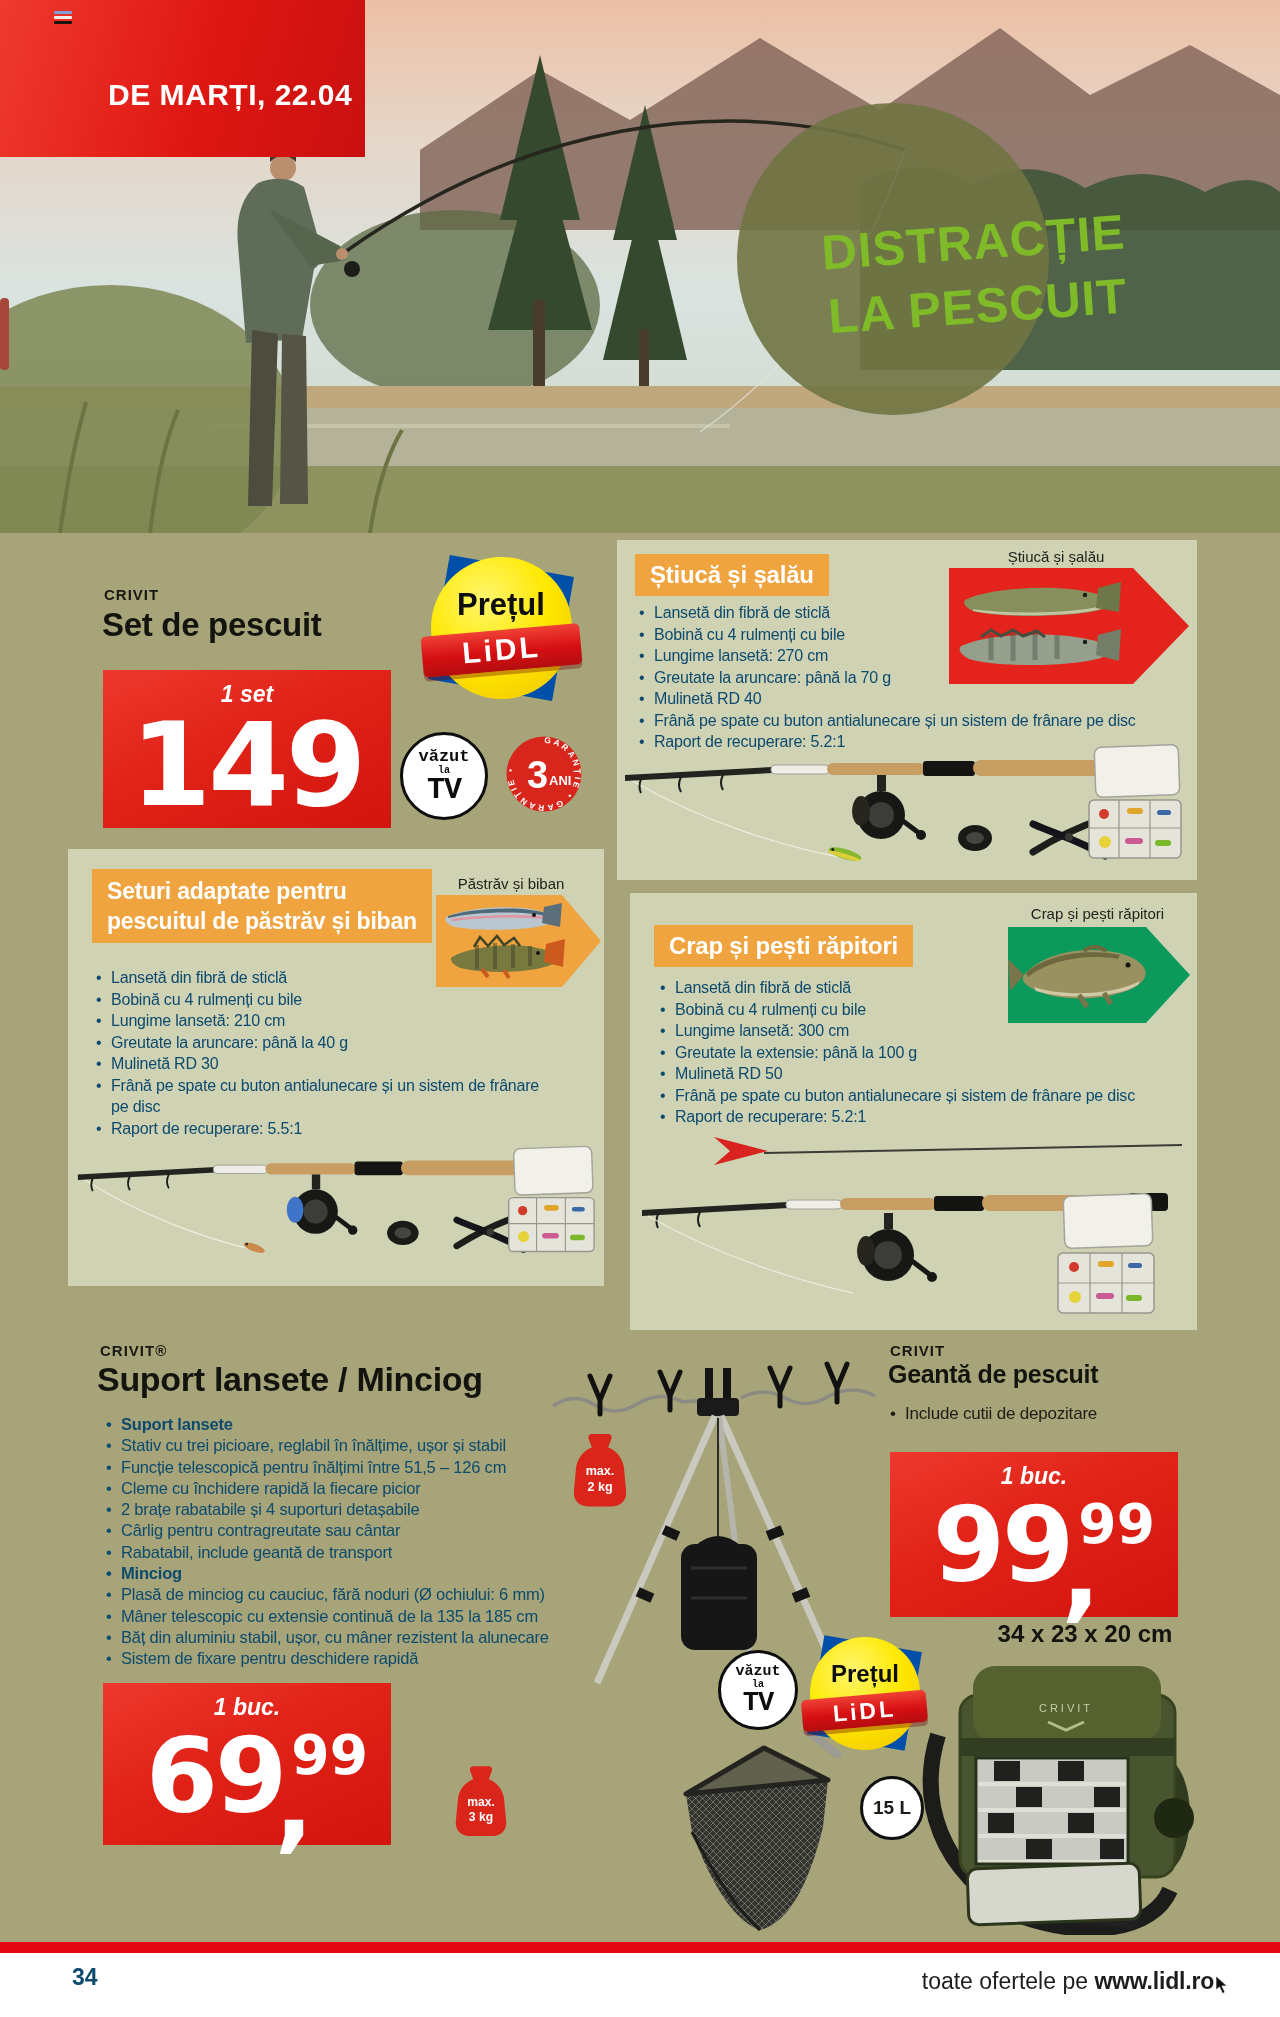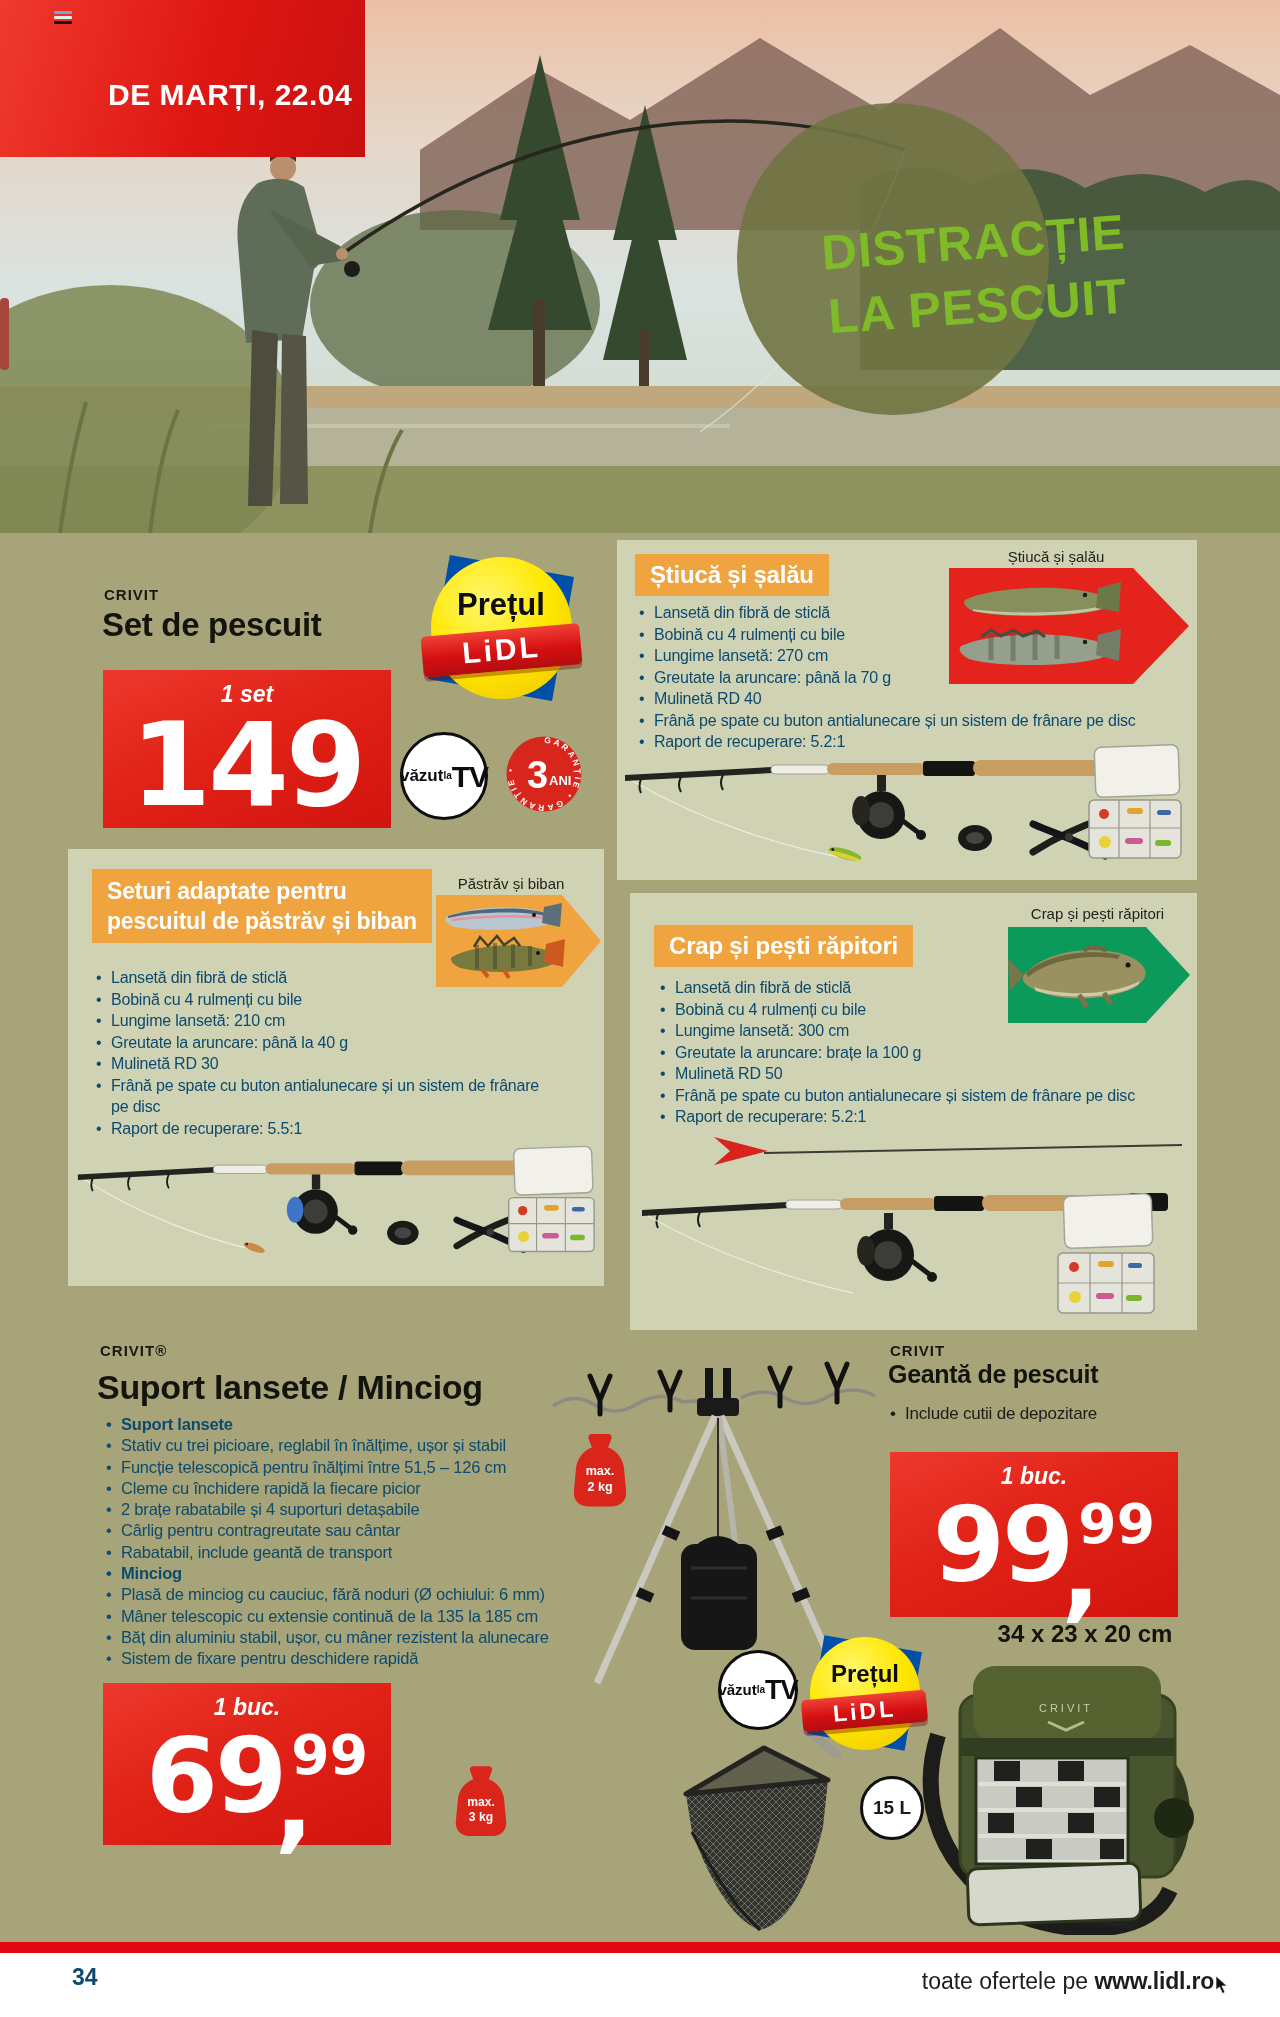--- a/index.html
+++ b/index.html
@@ -35,22 +35,22 @@
              letter-spacing:-3px;margin-top:2px;}
   .pb-price{display:flex;justify-content:center;align-items:flex-start;margin-top:6px;
             font-family:"DejaVu Sans",sans-serif;font-weight:bold;}
   .p-main{font-size:104px;line-height:0.95;letter-spacing:-3px;}
   .p-frac{position:relative;width:64px;height:100px;}
   .p-dec{position:absolute;left:7px;top:1px;font-size:55px;line-height:1;}
   .p-comma{position:absolute;left:-10px;top:24px;font-size:104px;line-height:1;}
 
   
   .tv-badge{position:absolute;background:#fff;border:3px solid #0d0d0d;border-radius:50%;
-            display:flex;flex-direction:row;align-items:center;justify-content:center;
-            color:#0d0d0d;font-weight:bold;box-sizing:border-box;}
+            display:flex;flex-direction:column;align-items:center;justify-content:center;
+            color:#0d0d0d;font-weight:bold;box-sizing:border-box;font-family:Liberation Mono, monospace;}
   .tv-big{width:88px;height:88px;}
   .tv-small{width:80px;height:80px;}
   .tvl1{font-size:17px;line-height:16px;}
   .tv-small .tvl1{font-size:15px;line-height:14px;}
   .tvl2{font-size:10px;line-height:12px;}
   .tvl3{font-size:30px;line-height:27px;letter-spacing:-1px;}
   .tv-small .tvl3{font-size:27px;line-height:24px;}
   .warranty{position:absolute;}
   .capacity-badge{position:absolute;width:64px;height:64px;background:#fff;border:3px solid #111;
                   border-radius:50%;display:flex;align-items:center;justify-content:center;
@@ -357,21 +357,21 @@
         <polygon points="0,30 -16,14 -14,46" fill="#7a744a"></polygon>
         <path d="M55,50 l8,12 M80,48 l7,11" stroke="#7a744a" stroke-width="5"></path>
         <path d="M60,6 q10,-8 22,0" stroke="#6e683f" stroke-width="4" fill="none"></path>
         <circle cx="104" cy="20" r="2.5" fill="#16160f"></circle>
       </g>
     </svg>
     <ul class="bullets" style="left:28px;top:84px;width:532px;">
         <li><span class="txt">Lansetă din fibră de sticlă</span></li>
         <li><span class="txt">Bobină cu 4 rulmenți cu bile</span></li>
         <li><span class="txt">Lungime lansetă: 300 cm</span></li>
-        <li><span class="txt">Greutate la aruncare: brațe la 100 g</span></li>
+        <li><span class="txt">Greutate la extensie: până la 100 g</span></li>
         <li><span class="txt">Mulinetă RD 50</span></li>
         <li><span class="txt">Frână pe spate cu buton antialunecare și sistem de frânare pe disc</span></li>
         <li><span class="txt">Raport de recuperare: 5.2:1</span></li>
       </ul>
     <svg style="position:absolute;left:8px;top:238px;width:550px;height:192px;" viewBox="0 0 550 192">
       <path d="M126,22 L544,14" stroke="#3c3c35" stroke-width="2"></path>
       <g>
         <polygon points="76,6 130,20 76,34 92,20" fill="#d8231f"></polygon>
       </g>
       <g transform="translate(0,46)">
@@ -400,21 +400,21 @@
           <rect x="40" y="66" width="16" height="6" rx="3" fill="#e2a52c"></rect>
         <rect x="70" y="68" width="14" height="5" rx="2.5" fill="#3b69a8"></rect>
           <circle cx="17" cy="102" r="6" fill="#e8d23a"></circle>
         <rect x="38" y="98" width="18" height="6" rx="3" fill="#cc5a93"></rect>
           <rect x="68" y="100" width="16" height="6" rx="3" fill="#7ab82a"></rect>
       </g>
     </svg>
   </div>
 
   <div class="brand" style="left:100px;top:1342px;">CRIVIT®</div>
-  <div class="prod-title" style="left:97px;top:1360px;font-size:34px;margin-top:8px;">Suport lansete / Minciog</div>
+  <div class="prod-title" style="left:97px;top:1360px;font-size:34px;">Suport lansete / Minciog</div>
   <ul class="bullets" style="left:104px;top:1414px;width:500px;font-size:16.5px;line-height:21.3px;">
       <li class="bold"><span class="txt">Suport lansete</span></li>
       <li><span class="txt">Stativ cu trei picioare, reglabil în înălțime, ușor și stabil</span></li>
       <li><span class="txt">Funcție telescopică pentru înălțimi între 51,5 – 126 cm</span></li>
       <li><span class="txt">Cleme cu închidere rapidă la fiecare picior</span></li>
       <li><span class="txt">2 brațe rabatabile și 4 suporturi detașabile</span></li>
       <li><span class="txt">Cârlig pentru contragreutate sau cântar</span></li>
       <li><span class="txt">Rabatabil, include geantă de transport</span></li>
       <li class="bold"><span class="txt">Minciog</span></li>
       <li><span class="txt">Plasă de minciog cu cauciuc, fără noduri (Ø ochiului: 6 mm)</span></li>

